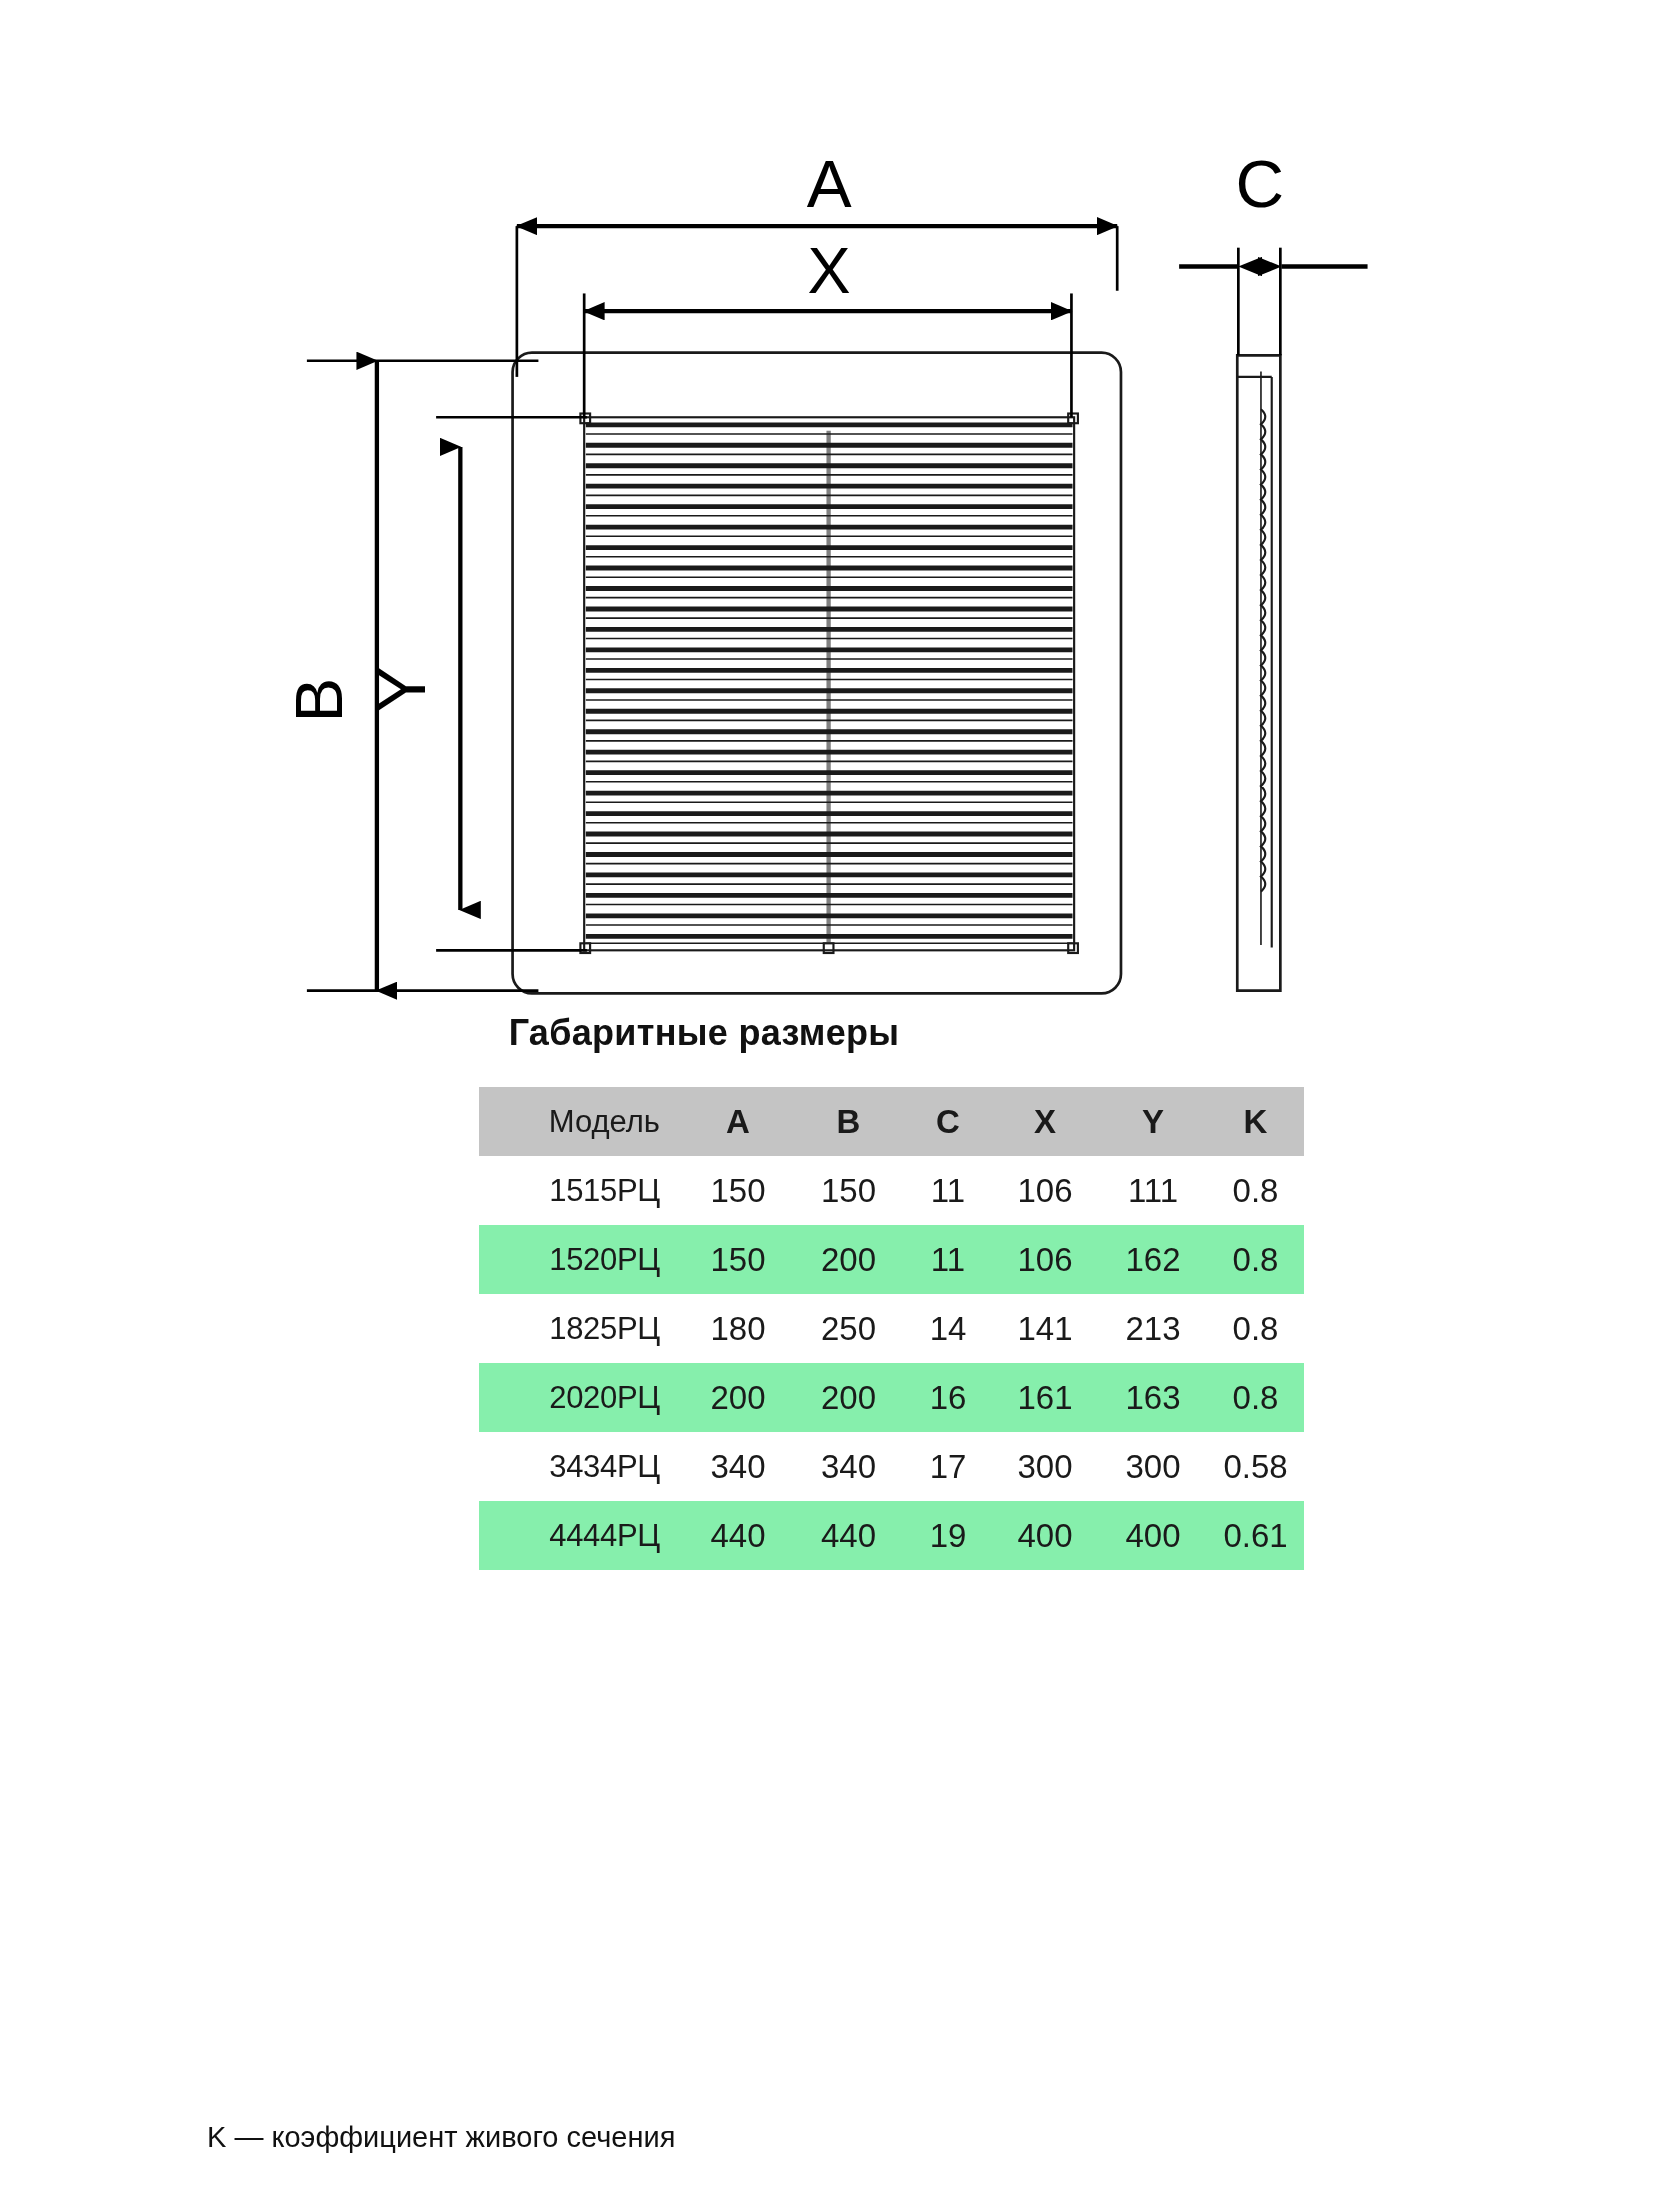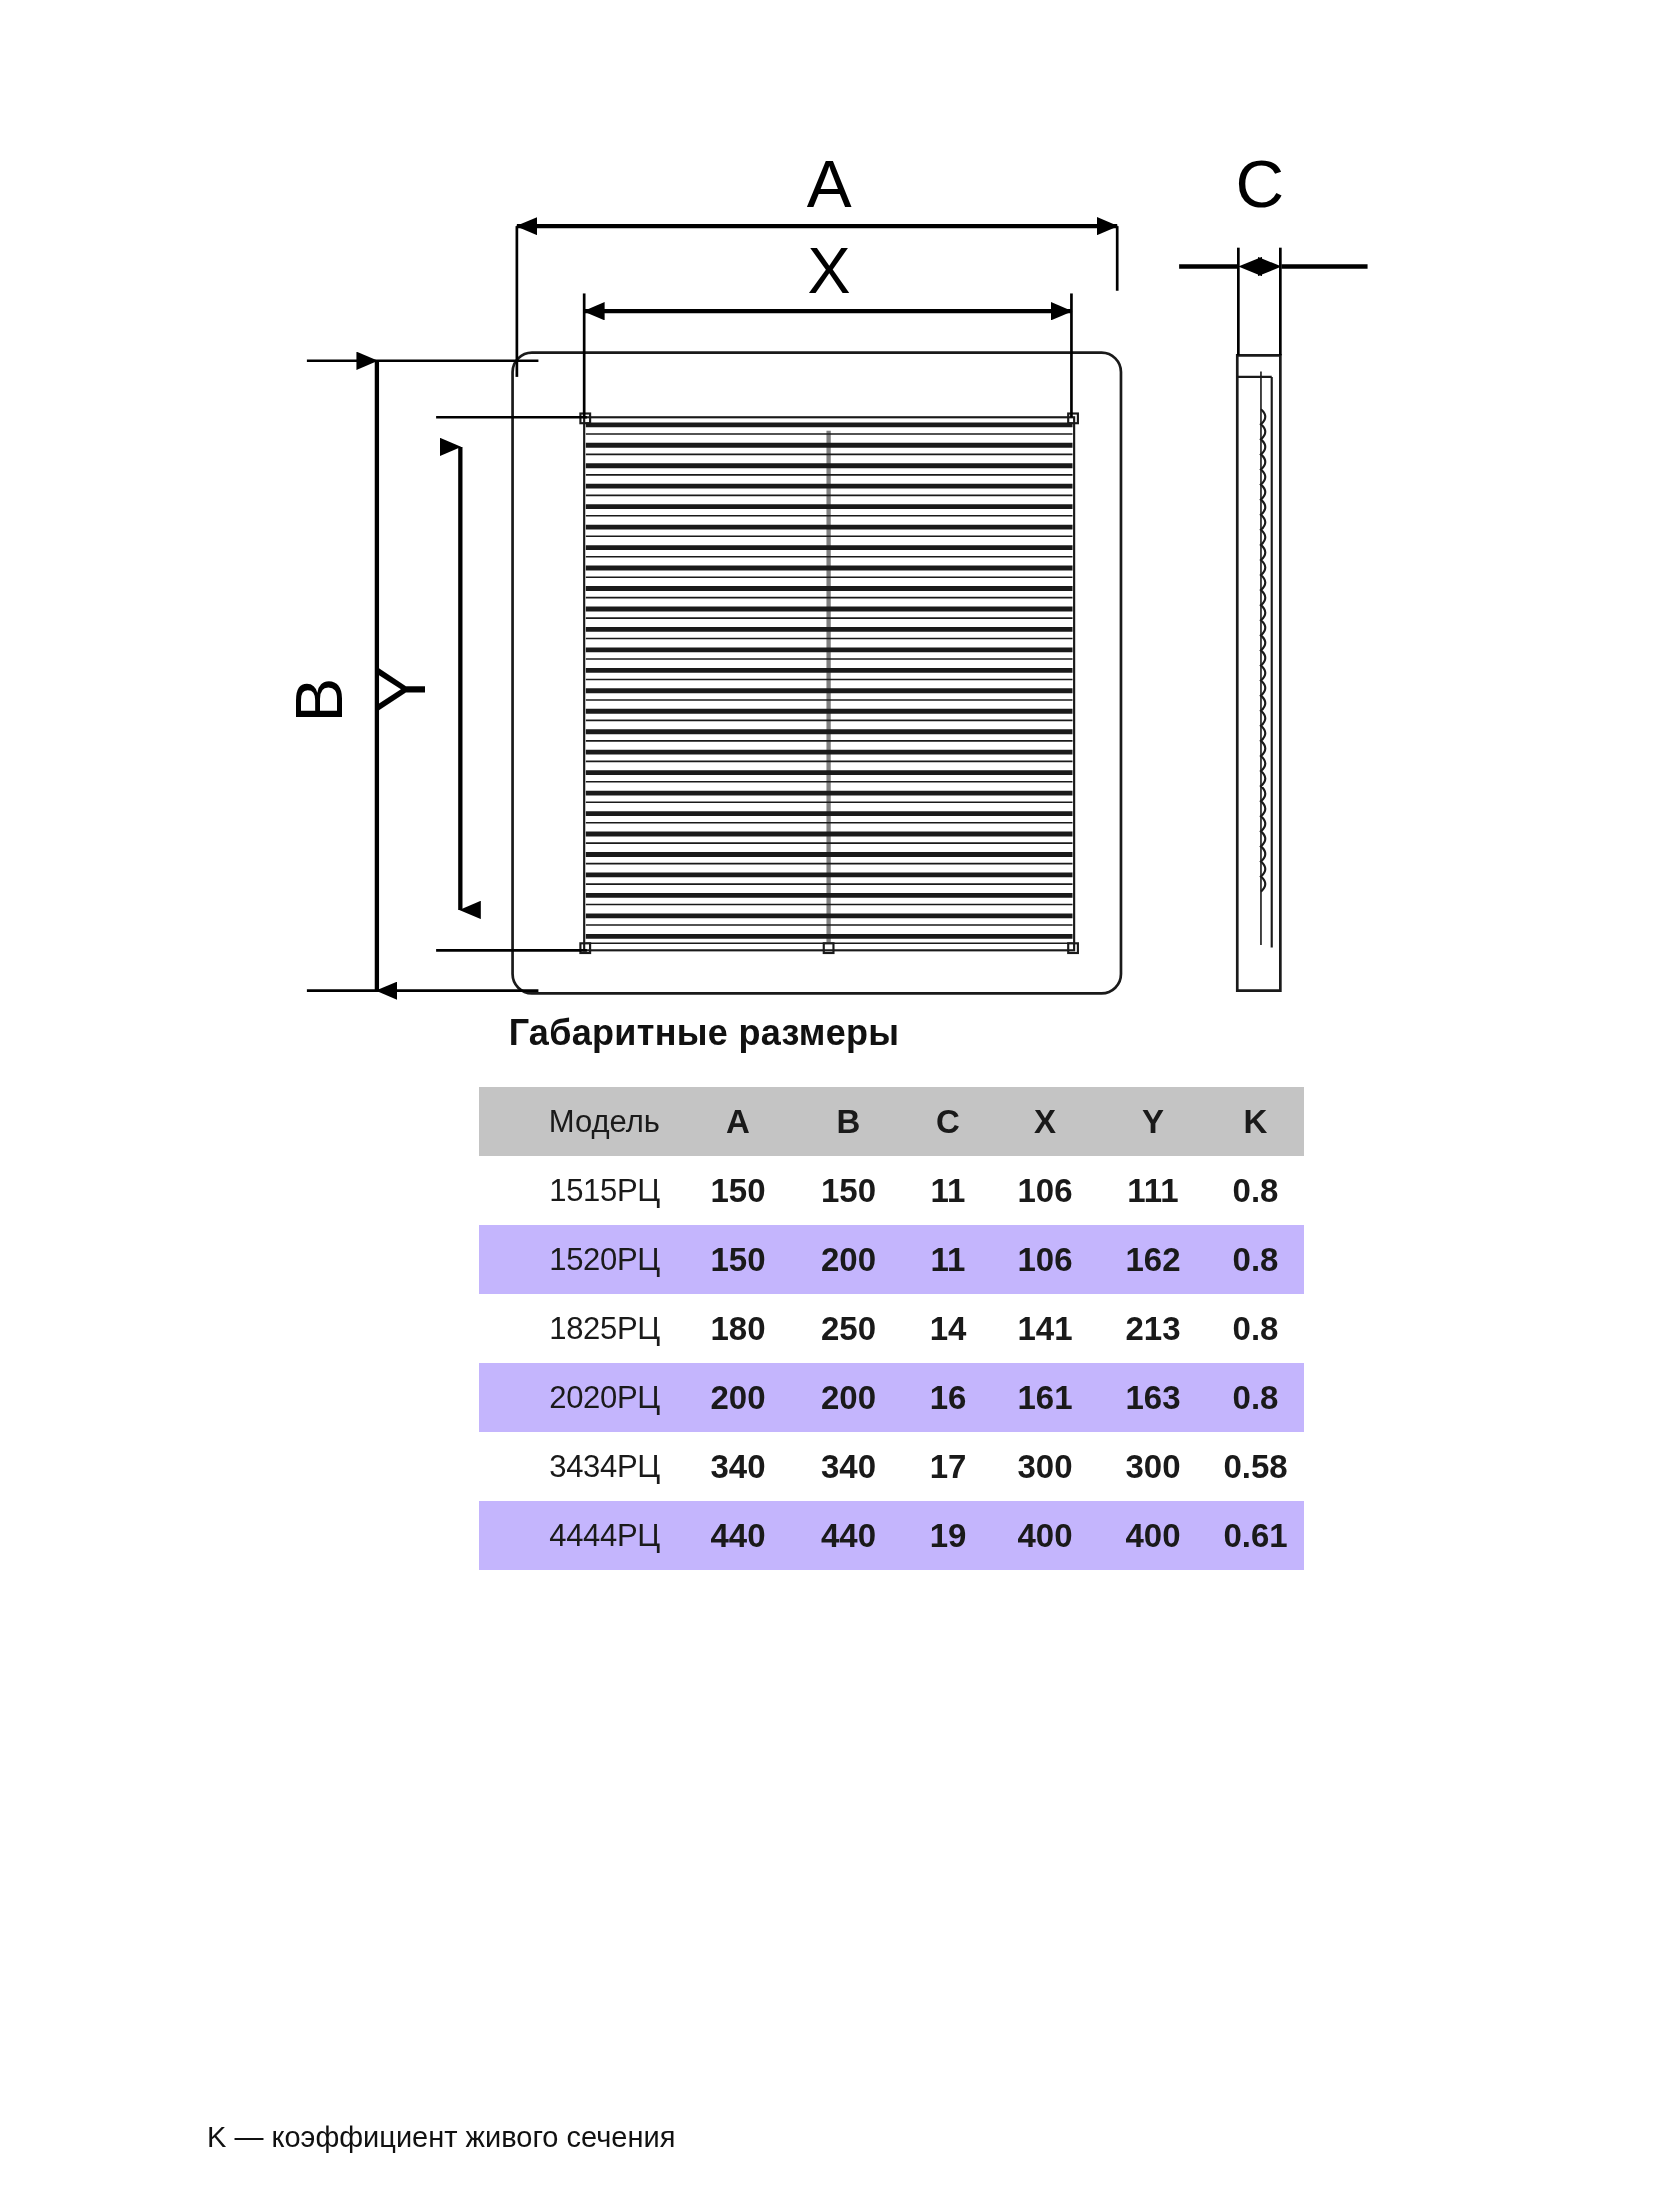--- a/index.html
+++ b/index.html
@@ -68,32 +68,32 @@
     font-weight: normal;
     text-align: right;
     padding-right: 24px;
     font-size: 31px;
   }
   table.dims thead th.letter {
     font-weight: bold;
     font-size: 33px;
   }
   table.dims tbody tr.shaded {
-    background: #c4b5fd;
+    background: #86efac;
     border-radius: 32px;
   }
   table.dims tbody td.model {
     text-align: right;
     padding-right: 24px;
     font-weight: normal;
     font-size: 31px;
     letter-spacing: -0.3px;
   }
   table.dims tbody td.val {
-    font-weight: bold;
+    font-weight: normal;
     font-size: 33px;
   }
   col.c-model { width: 205px; }
   col.c-a { width: 108px; }
   col.c-b { width: 113px; }
   col.c-c { width: 86px; }
   col.c-x { width: 108px; }
   col.c-y { width: 108px; }
   col.c-k { width: 97px; }
 

